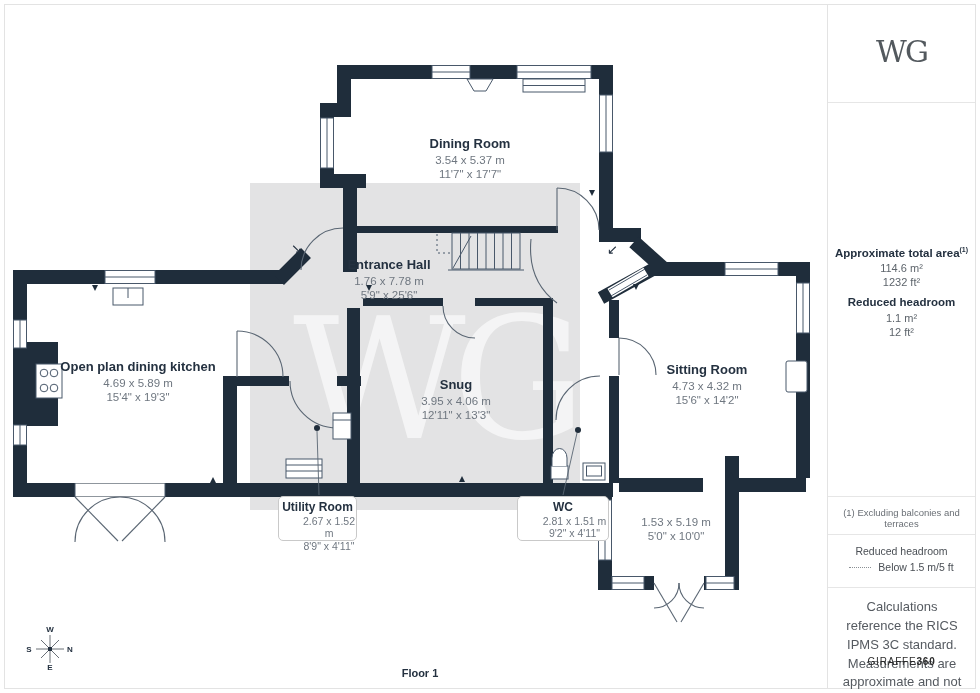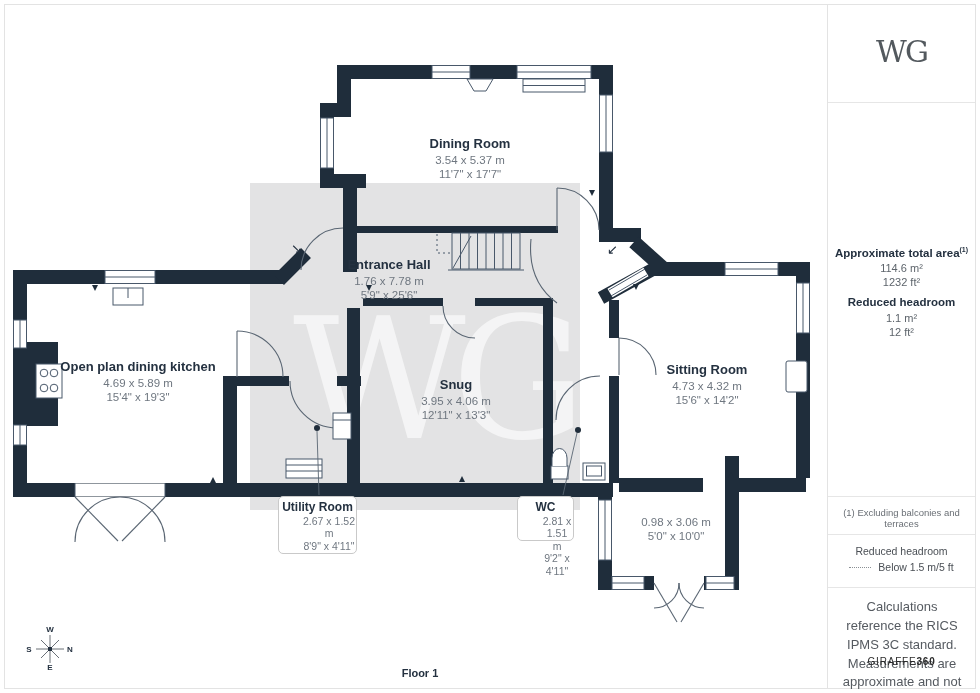--- a/index.html
+++ b/index.html
@@ -292,32 +292,32 @@
   <div class="room-label" style="left:356px;top:378px">
     <div class="room-name">Snug</div>
     <div class="room-dim">3.95 x 4.06 m</div>
     <div class="room-dim">12'11" x 13'3"</div>
   </div>
   <div class="room-label" style="left:607px;top:363px">
     <div class="room-name">Sitting Room</div>
     <div class="room-dim">4.73 x 4.32 m</div>
     <div class="room-dim">15'6" x 14'2"</div>
   </div>
-  <div class="label-box" style="left:278px;top:496px;width:79px;height:58px">
+  <div class="label-box" style="left:278px;top:496px;width:79px;height:45px">
     <div class="room-name">Utility Room</div>
     <div class="room-dim">2.67 x 1.52 m</div>
     <div class="room-dim">8'9" x 4'11"</div>
   </div>
-  <div class="label-box" style="left:517px;top:496px;width:57px;height:45px">
+  <div class="label-box" style="left:517px;top:496px;width:92px;height:45px">
     <div class="room-name">WC</div>
     <div class="room-dim">2.81 x 1.51 m</div>
     <div class="room-dim">9'2" x 4'11"</div>
   </div>
   <div class="room-label" style="left:576px;top:516px">
-    <div class="room-dim">0.98 x 3.06 m</div>
+    <div class="room-dim">1.53 x 5.19 m</div>
     <div class="room-dim">5'0" x 10'0"</div>
   </div>
 
   <div class="floor-label">Floor 1</div>
 
   <div>
     <div class="sidebar-divider-v"></div>
     <div class="sb-divider" style="top:102px"></div>
     <div class="sb-divider" style="top:496px"></div>
     <div class="sb-divider" style="top:534px"></div>

